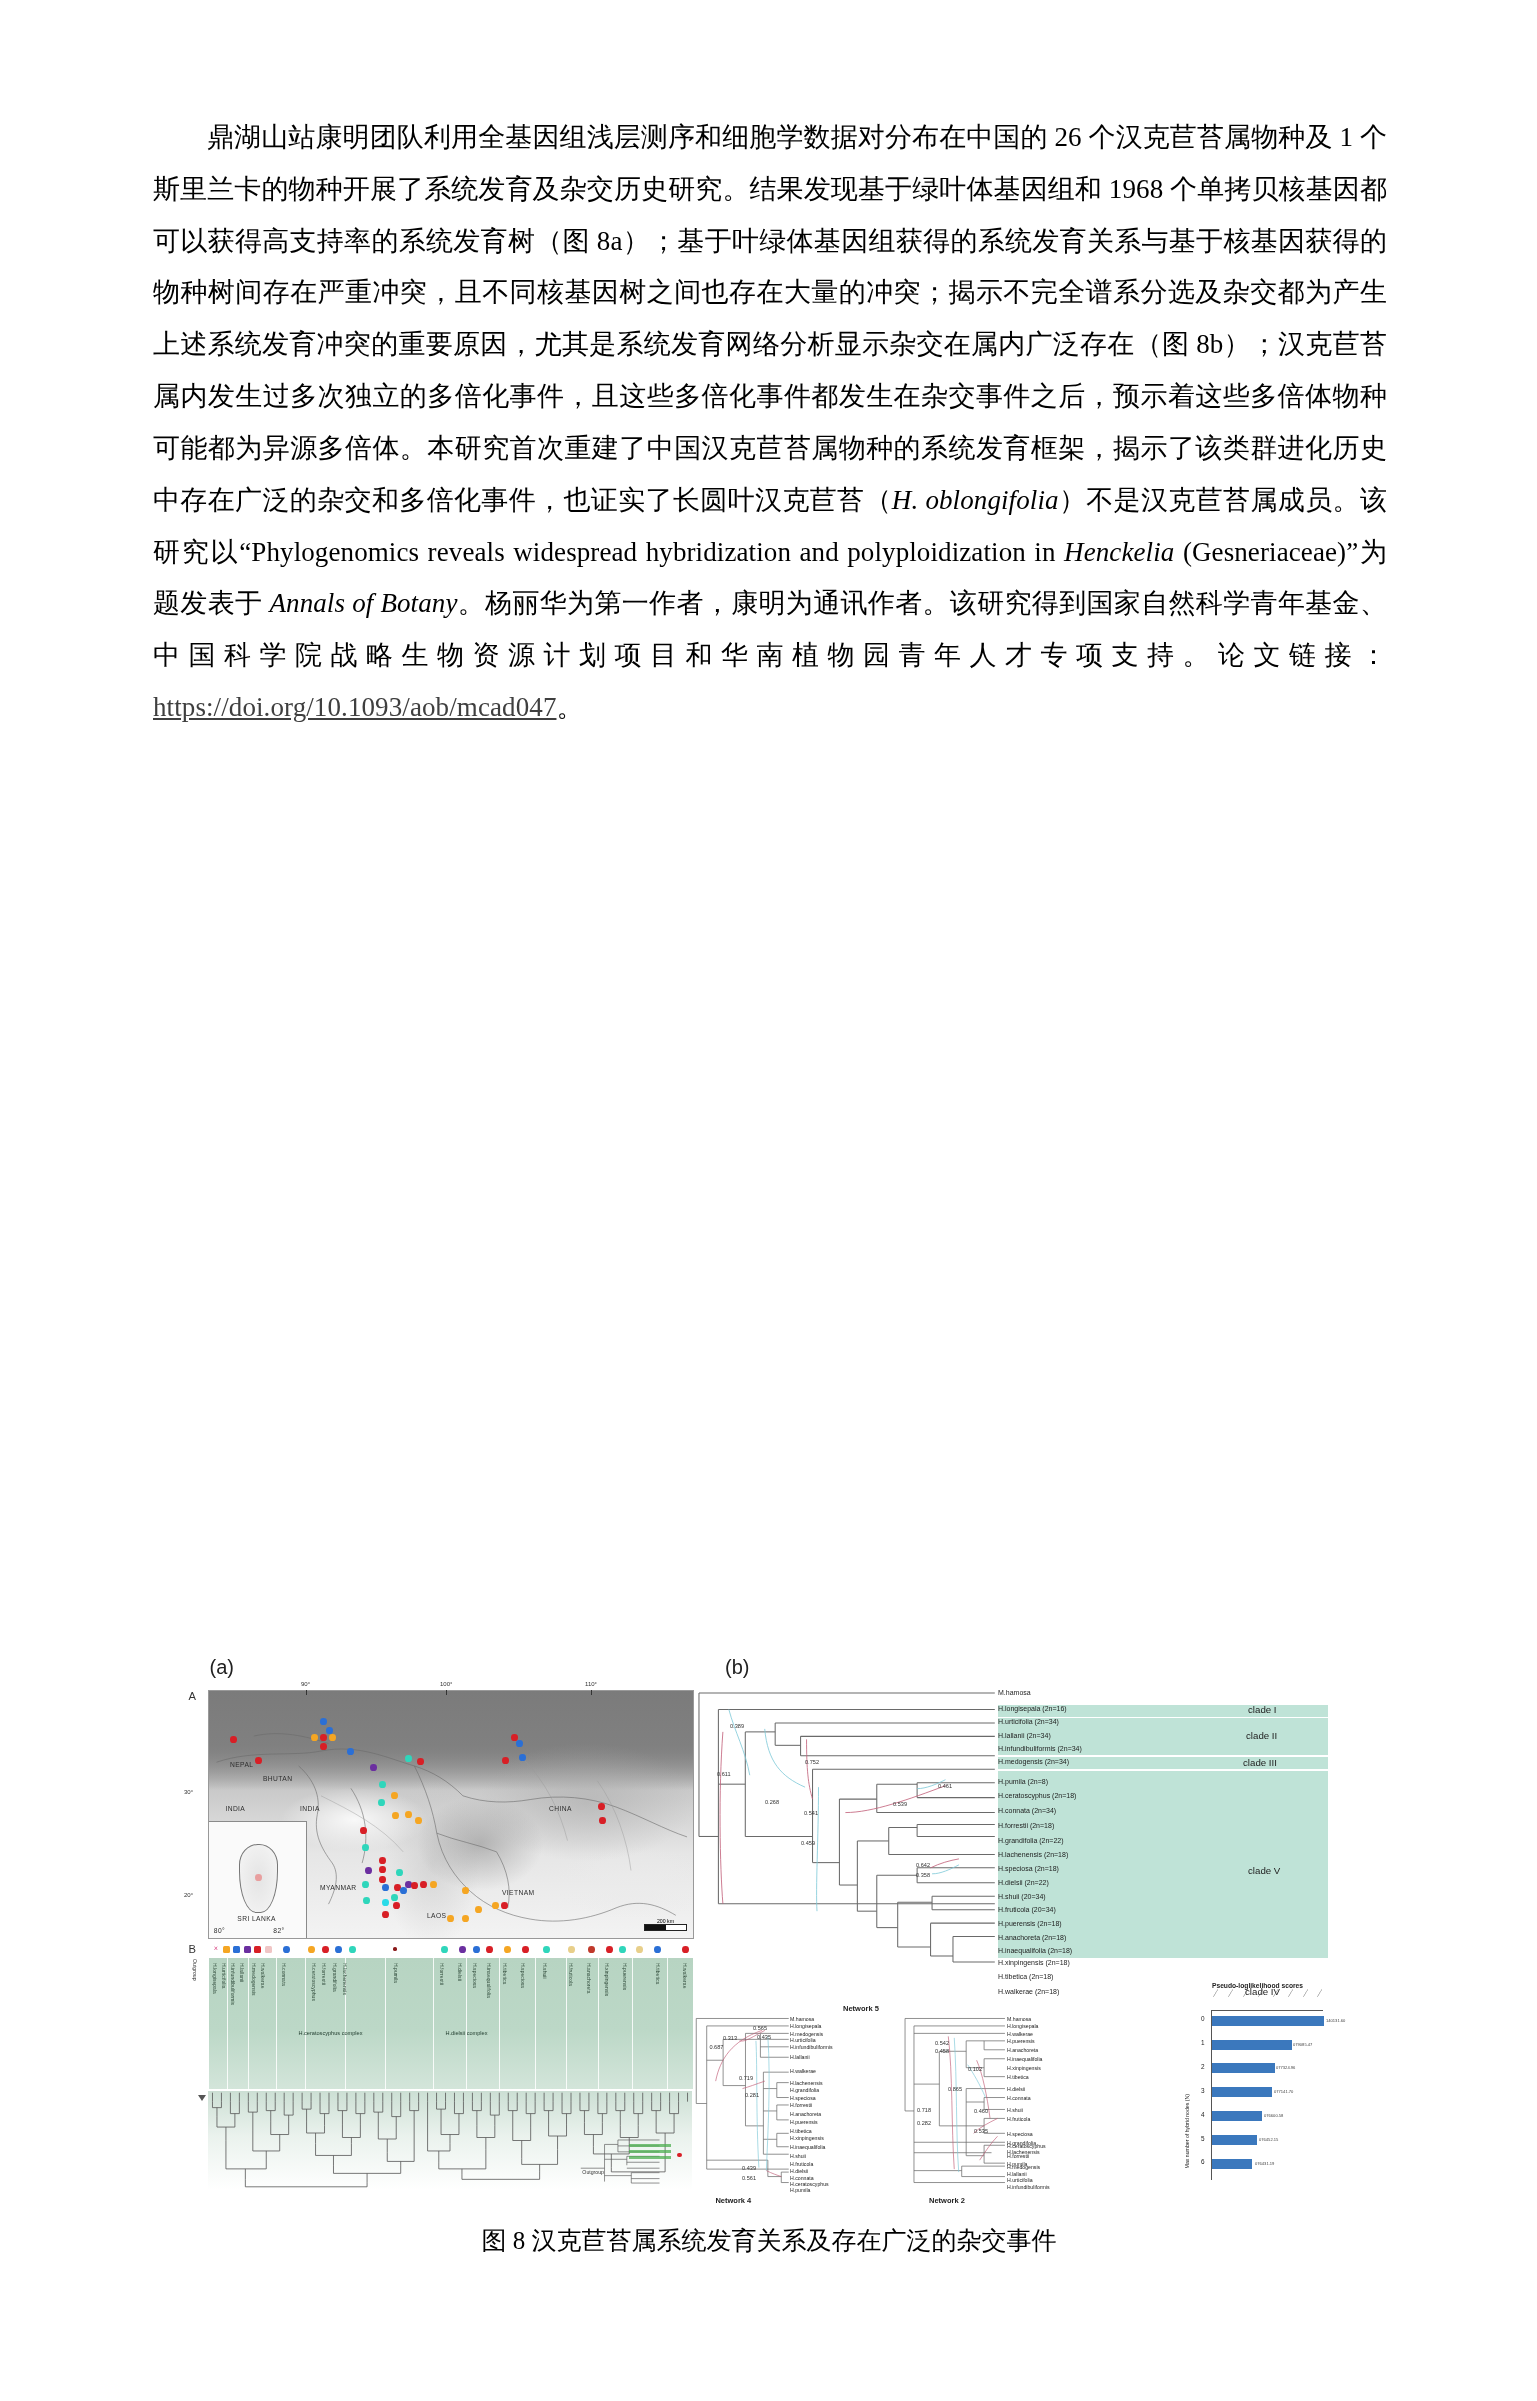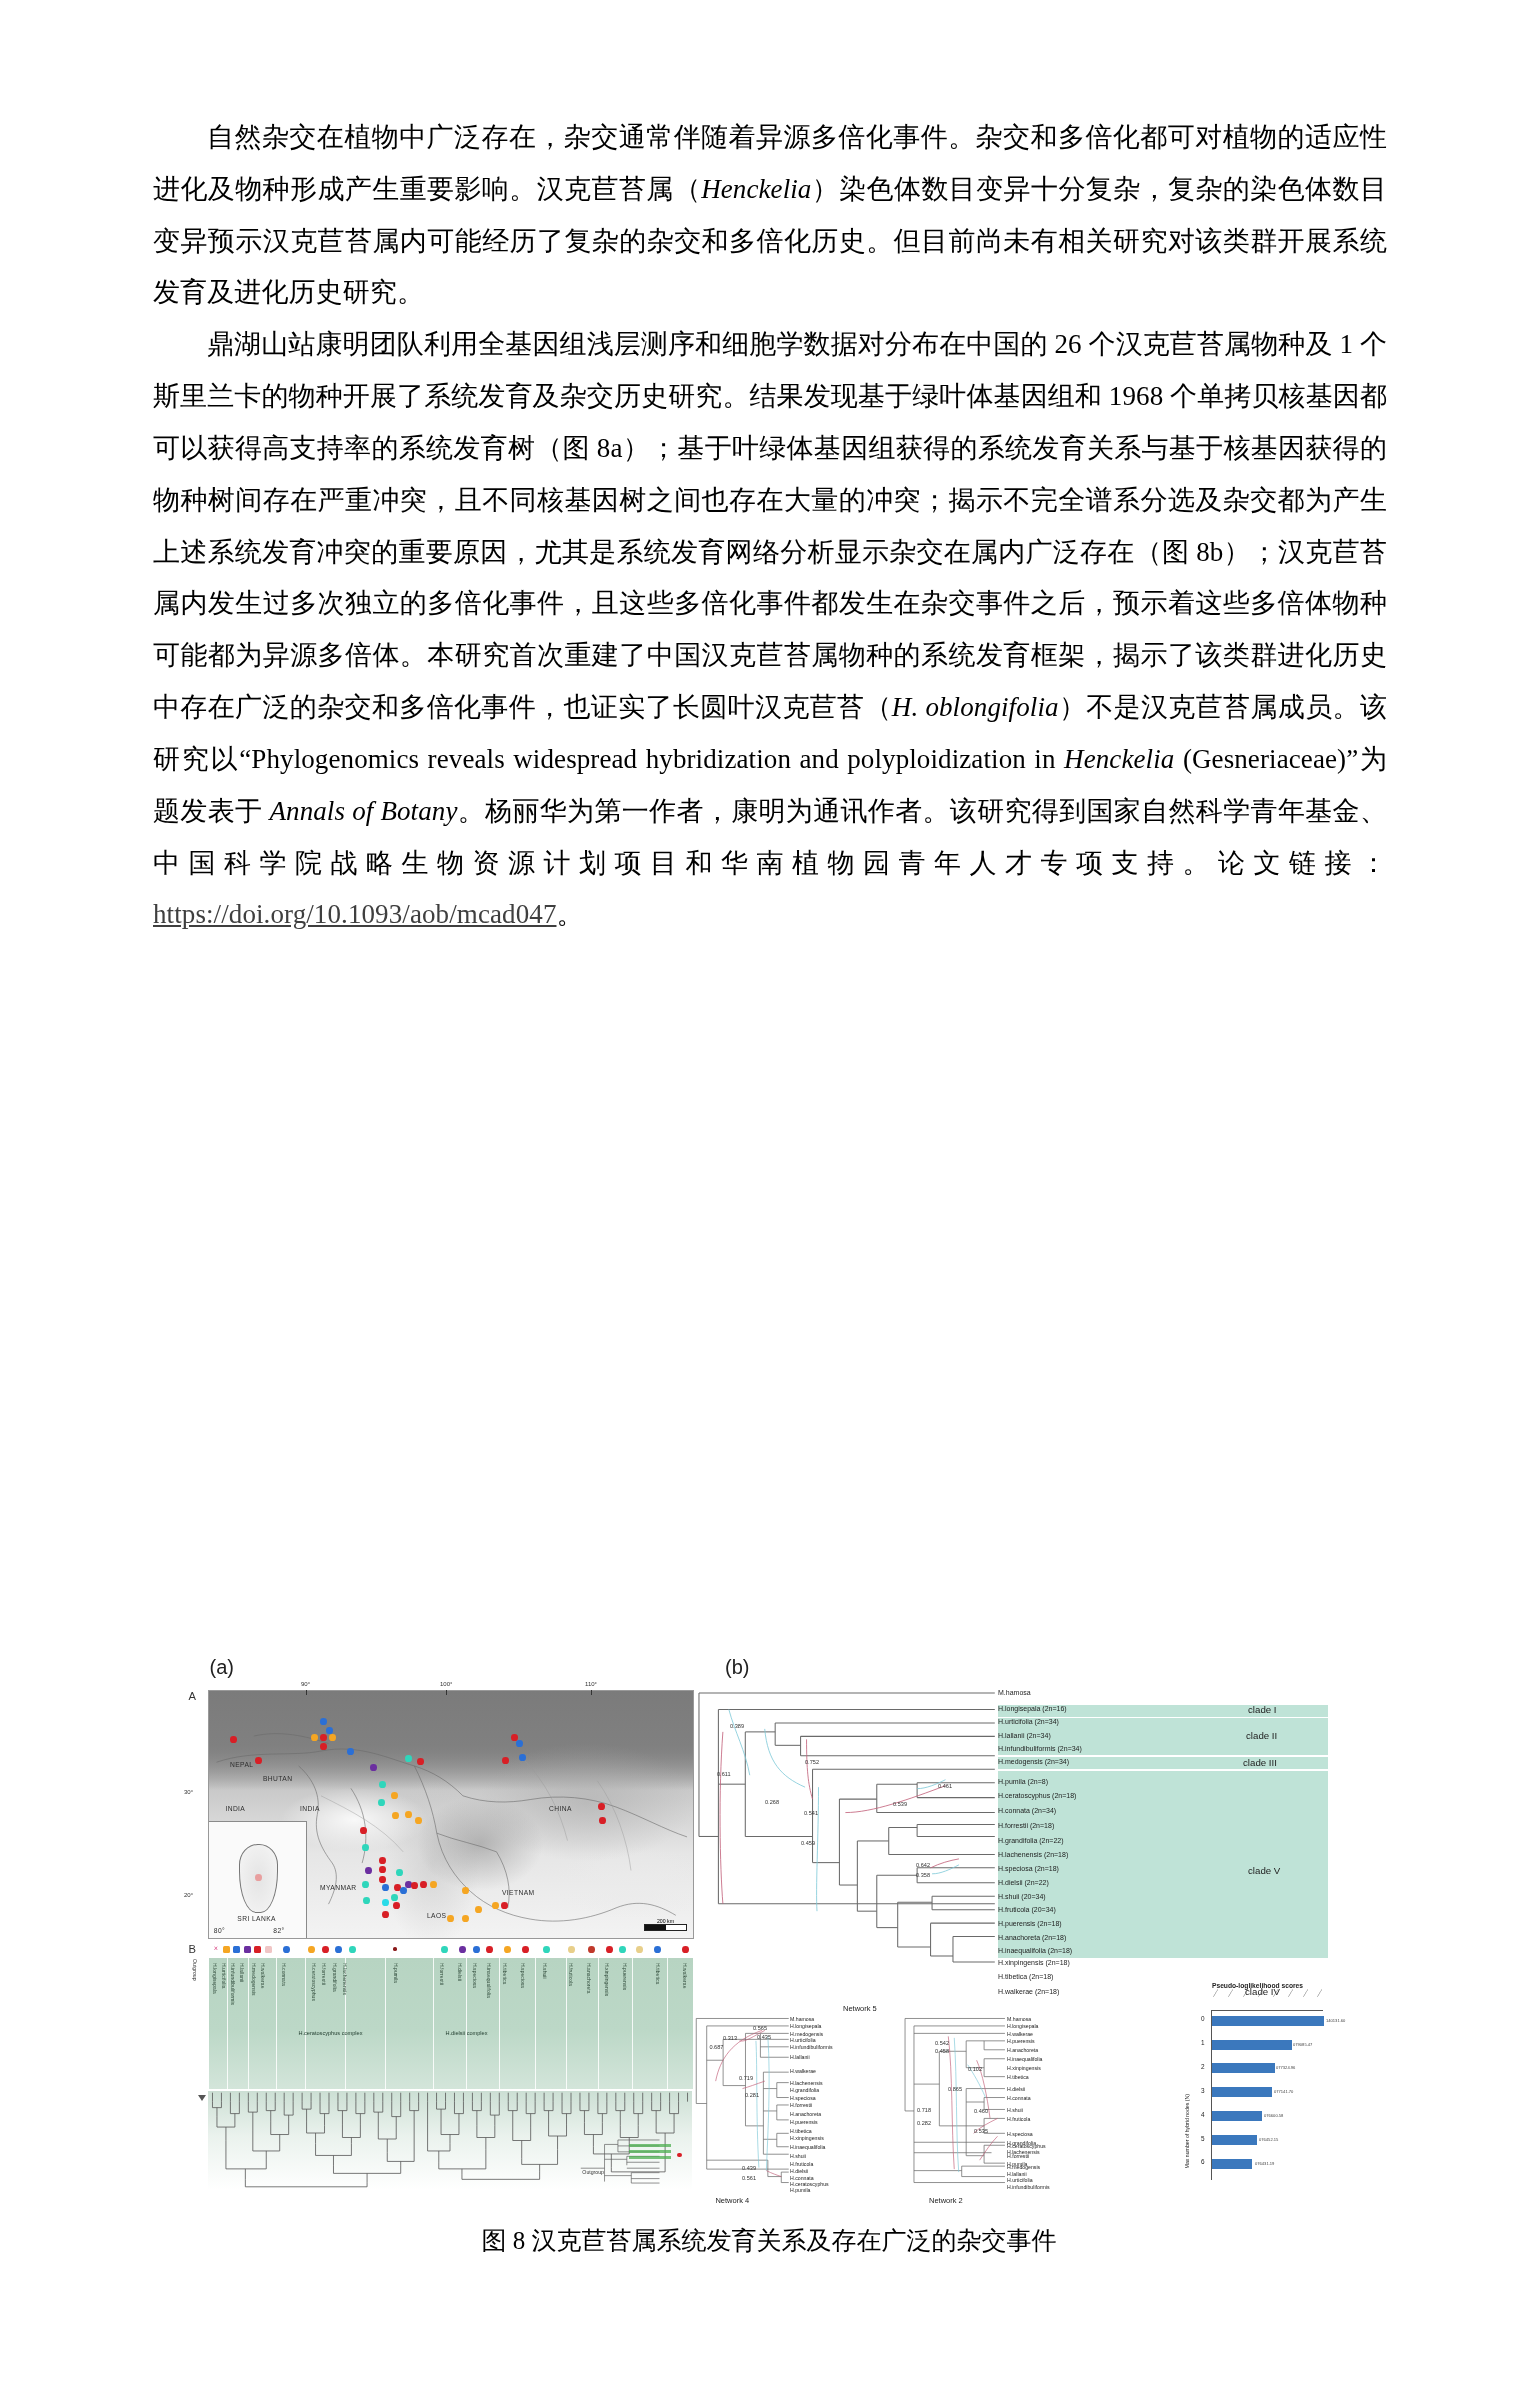--- a/index.html
+++ b/index.html
@@ -189,21 +189,21 @@
   .sp-label{
     position:absolute;font-family:"Liberation Sans",sans-serif;
     font-size:7px;color:#1d1d1d;white-space:nowrap;
   }
   .clade-name{
     position:absolute;font-family:"Liberation Sans",sans-serif;
     font-size:9.7px;color:#1d1d1d;
   }
   .net-title{
     position:absolute;font-family:"Liberation Sans",sans-serif;
-    font-size:7.5px;font-weight:normal;color:#222;
+    font-size:7.5px;font-weight:bold;color:#222;
   }
   .prob{
     position:absolute;font-family:"Liberation Sans",sans-serif;
     font-size:5.6px;color:#333;
   }
   .mini-sp{
     position:absolute;font-family:"Liberation Sans",sans-serif;
     font-size:5.2px;color:#1d1d1d;white-space:nowrap;
   }
 
@@ -245,21 +245,20 @@
   }
 </style>
 </head>
 <body>
 
 <div class="page">
 
   <div class="content">
 
 
-    <p class="body-par"><span>自然杂交在植物中广泛存在，杂交通常伴随着异源多倍化事件。杂交和多倍化都可对植物的适应性进化及物种形成产生重要影响。汉克苣苔属（</span><span class="it">Henckelia</span><span>）染色体数目变异十分复杂，复杂的染色体数目变异预示汉克苣苔属内可能经历了复杂的杂交和多倍化历史。但目前尚未有相关研究对该类群开展系统发育及进化历史研究。</span></p>
 
     <p class="body-par"><span>鼎湖山站</span><span class="bd">康明</span><span>团队利用全基因组浅层测序和细胞学数据对分布在中国的 26 个汉克苣苔属物种及 1 个斯里兰卡的物种开展了系统发育及杂交历史研究。结果发现基于绿叶体基因组和 1968 个单拷贝核基因都可以获得高支持率的系统发育树（图 8a）；基于叶绿体基因组获得的系统发育关系与基于核基因获得的物种树间存在严重冲突，且不同核基因树之间也存在大量的冲突；揭示不完全谱系分选及杂交都为产生上述系统发育冲突的重要原因，尤其是系统发育网络分析显示杂交在属内广泛存在（图 8b）；汉克苣苔属内发生过多次独立的多倍化事件，且这些多倍化事件都发生在杂交事件之后，预示着这些多倍体物种可能都为异源多倍体。本研究首次重建了中国汉克苣苔属物种的系统发育框架，揭示了该类群进化历史中存在广泛的杂交和多倍化事件，也证实了长圆叶汉克苣苔（</span><span class="it">H. oblongifolia</span><span>）不是汉克苣苔属成员。该研究以“Phylogenomics reveals widespread hybridization and polyploidization in </span><span class="it">Henckelia</span><span> (Gesneriaceae)”为题发表于 </span><span class="it">Annals of Botany</span><span>。</span><span class="bd">杨丽华</span><span>为第一作者，</span><span class="bd">康明</span><span>为通讯作者。该研究得到国家自然科学青年基金、中国科学院战略生物资源计划项目和华南植物园青年人才专项支持。论文链接：</span><span class="link">https://doi.org/10.1093/aob/mcad047</span><span>。</span></p>
   </div>
 
   <div class="figure-wrap">
     <div class="fig-panels">
 
       <div class="panel-tag" style="left:7.5px;top:0px;">(a)</div>
       <div class="panel-tag" style="left:523px;top:0px;">(b)</div>
 

